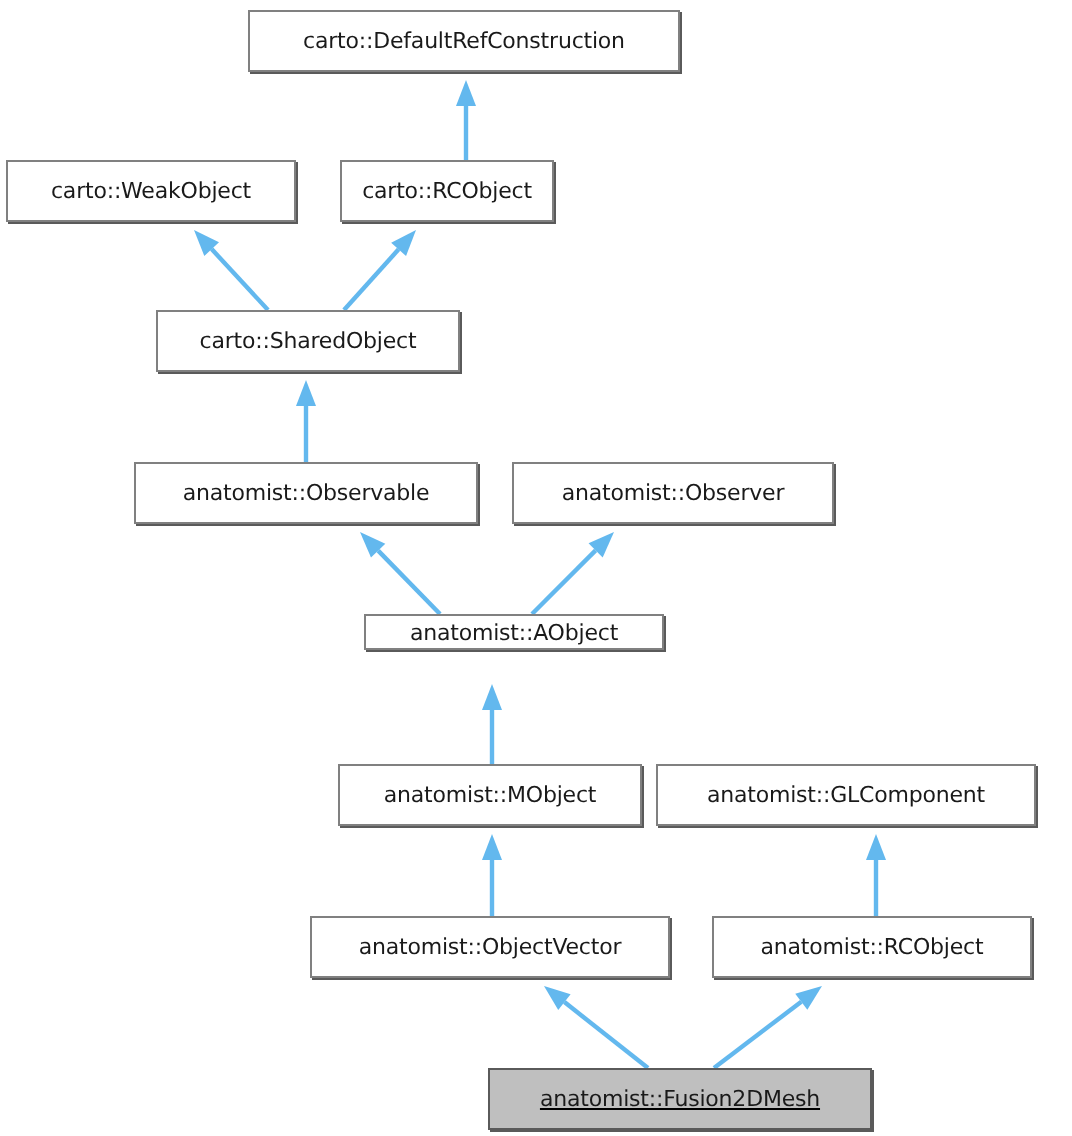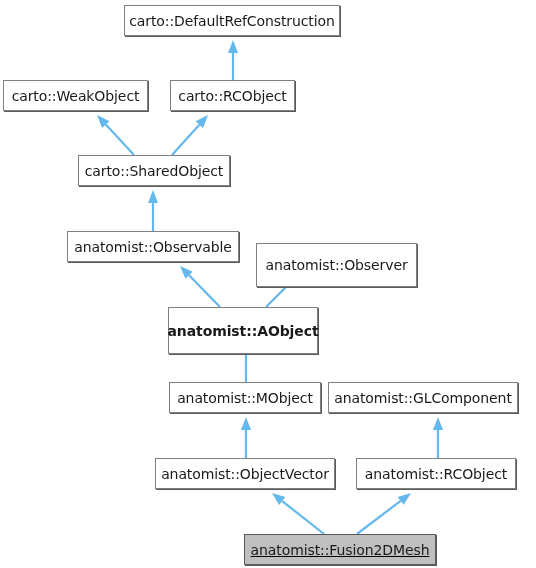--- a/index.html
+++ b/index.html
@@ -33,21 +33,21 @@
     border: 1px solid #808080;
     box-shadow: 1px 1px 0 0 #5a5a5a;
     white-space: nowrap;
   }
   .class-node.highlight {
     background: #bfbfbf;
     border: 1px solid #5a5a5a;
     text-decoration: underline;
   }
   .class-label {
-    font-size: 14px;
+    font-size: 11px;
     color: #1a1a1a;
     line-height: 1;
     letter-spacing: -0.1px;
   }
 </style>
 </head>
 <body>
 
 <div id="diagram-root">
   <svg id="edge-layer" viewBox="0 0 536 568" width="536" height="568" xmlns="http://www.w3.org/2000/svg">
@@ -96,33 +96,33 @@
         <polygon points="411,493 403.66974408841077,504.84345170423774 397.62265168649617,496.87898854074035" fill="#63b8ee"></polygon>
       </g>
     </svg>
   <div id="node-layer">
       <div class="class-node" style="left: 124px; top: 5px; width: 216px; height: 31px;">
         <span class="class-label">carto::DefaultRefConstruction</span>
       </div>
       <div class="class-node" style="left: 3px; top: 80px; width: 145px; height: 31px; justify-content: center;">
         <span class="class-label">carto::WeakObject</span>
       </div>
-      <div class="class-node" style="left: 170px; top: 80px; width: 125px; height: 31px;">
+      <div class="class-node" style="left: 170px; top: 80px; width: 107px; height: 31px;">
         <span class="class-label">carto::RCObject</span>
       </div>
       <div class="class-node" style="left: 78px; top: 155px; width: 152px; height: 31px;">
         <span class="class-label">carto::SharedObject</span>
       </div>
       <div class="class-node" style="left: 67px; top: 231px; width: 172px; height: 31px;">
         <span class="class-label">anatomist::Observable</span>
       </div>
-      <div class="class-node" style="left: 256px; top: 231px; width: 161px; height: 44px; margin-top: 12px;">
+      <div class="class-node" style="left: 256px; top: 231px; width: 161px; height: 31px;">
         <span class="class-label">anatomist::Observer</span>
       </div>
-      <div class="class-node" style="left: 168px; top: 307px; width: 150px; height: 47px; font-weight: bold;">
+      <div class="class-node" style="left: 182px; top: 307px; width: 150px; height: 18px;">
         <span class="class-label">anatomist::AObject</span>
       </div>
       <div class="class-node" style="left: 169px; top: 382px; width: 152px; height: 31px;">
         <span class="class-label">anatomist::MObject</span>
       </div>
       <div class="class-node" style="left: 328px; top: 382px; width: 190px; height: 31px;">
         <span class="class-label">anatomist::GLComponent</span>
       </div>
       <div class="class-node" style="left: 155px; top: 458px; width: 180px; height: 31px;">
         <span class="class-label">anatomist::ObjectVector</span>

